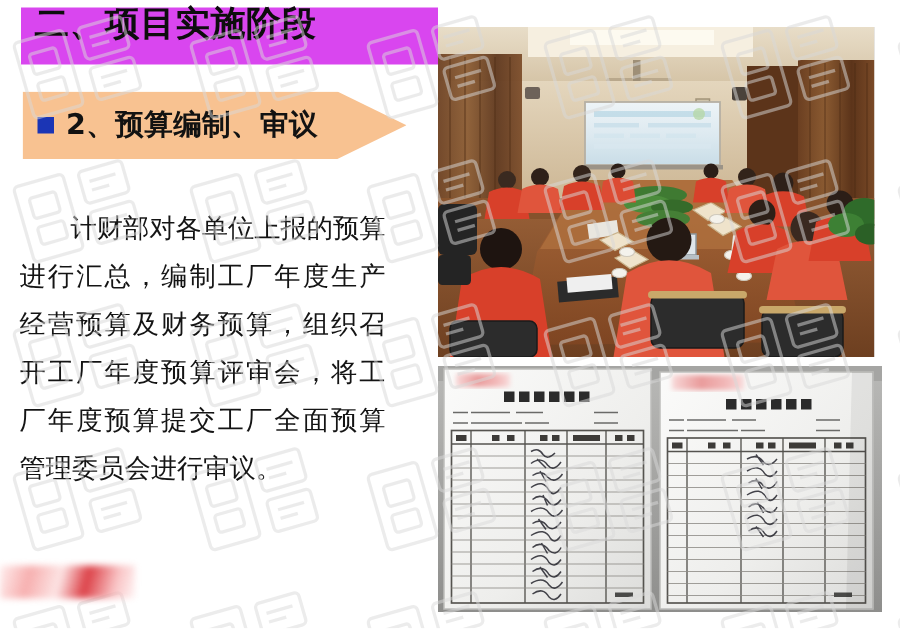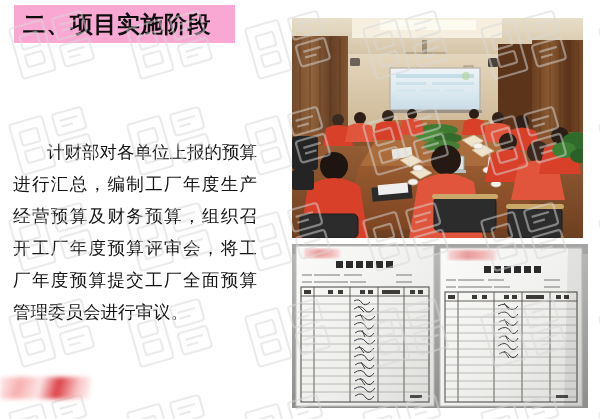--- a/index.html
+++ b/index.html
@@ -25,26 +25,25 @@
     pointer-events: none;
     opacity: 0.5;
     z-index: 3;
   }
 
   
   #green-banner {
     position: absolute;
     left: 14px;
     top: 5px;
-    width: 221px;
+    width: 278px;
     height: 38px;
-    background: #f9a8d4;
+    background: #d946ef;
     z-index: 2;
     display: flex;
-    align-items: center;
   }
   #green-banner .gb-text {
     font-family: "DejaVu Sans", sans-serif;
     font-weight: bold;
     font-size: 23px;
     color: #0d0d0d;
     letter-spacing: 0.5px;
     padding-left: 9px;
     white-space: nowrap;
     line-height: 1;
@@ -164,20 +163,24 @@
         </g>
       </pattern>
     </defs>
     <rect x="0" y="0" width="600" height="419" fill="url(#wmtile)"></rect>
   </svg>
 
   <div id="green-banner">
     <span class="gb-text">二、项目实施阶段</span>
   </div>
 
+  <div id="orange-arrow">
+    <span class="bullet"></span>
+    <span class="oa-text">2、预算编制、审议</span>
+  </div>
 
   <p id="body-text">计财部对各单位上报的预算进行汇总，编制工厂年度生产经营预算及财务预算，组织召开工厂年度预算评审会，将工厂年度预算提交工厂全面预算管理委员会进行审议。</p>
 
   <div id="redaction-bar"></div>
 
   <div class="photo" id="photo-meeting">
     <svg viewBox="0 0 291 220" preserveAspectRatio="none" aria-hidden="true">
       <defs>
         <linearGradient id="ceil" x1="0" y1="0" x2="0" y2="1">
           <stop offset="0%" stop-color="#e8ddc8"></stop>

